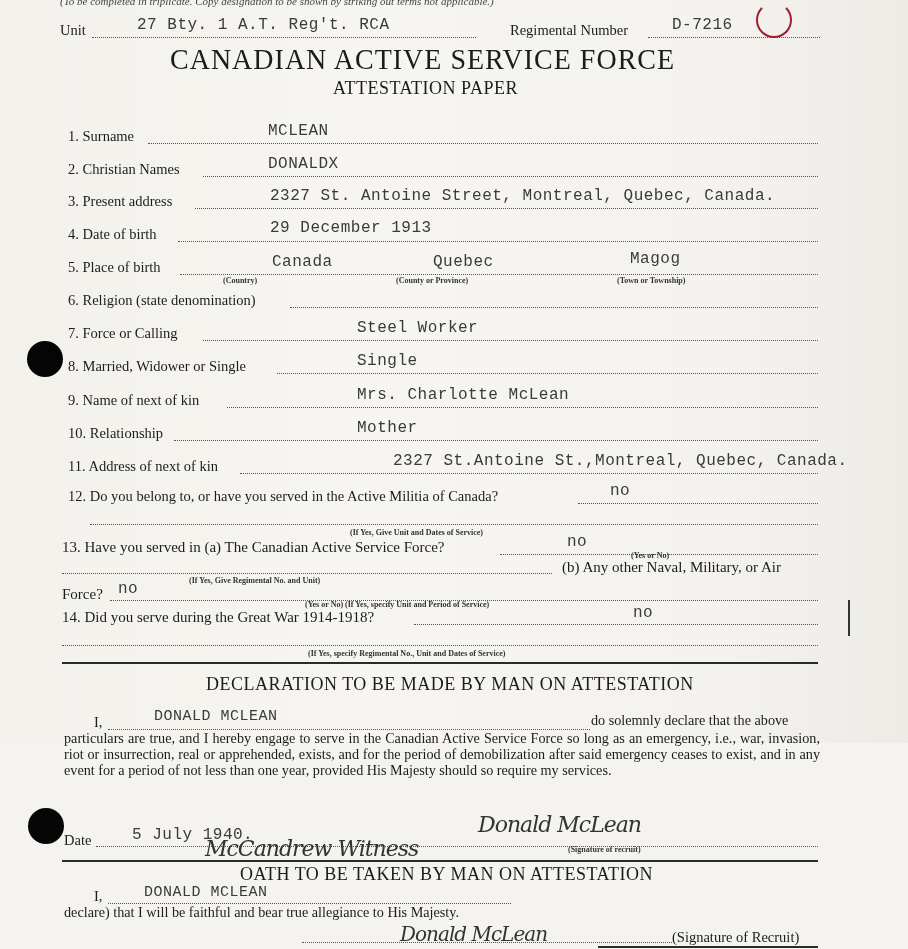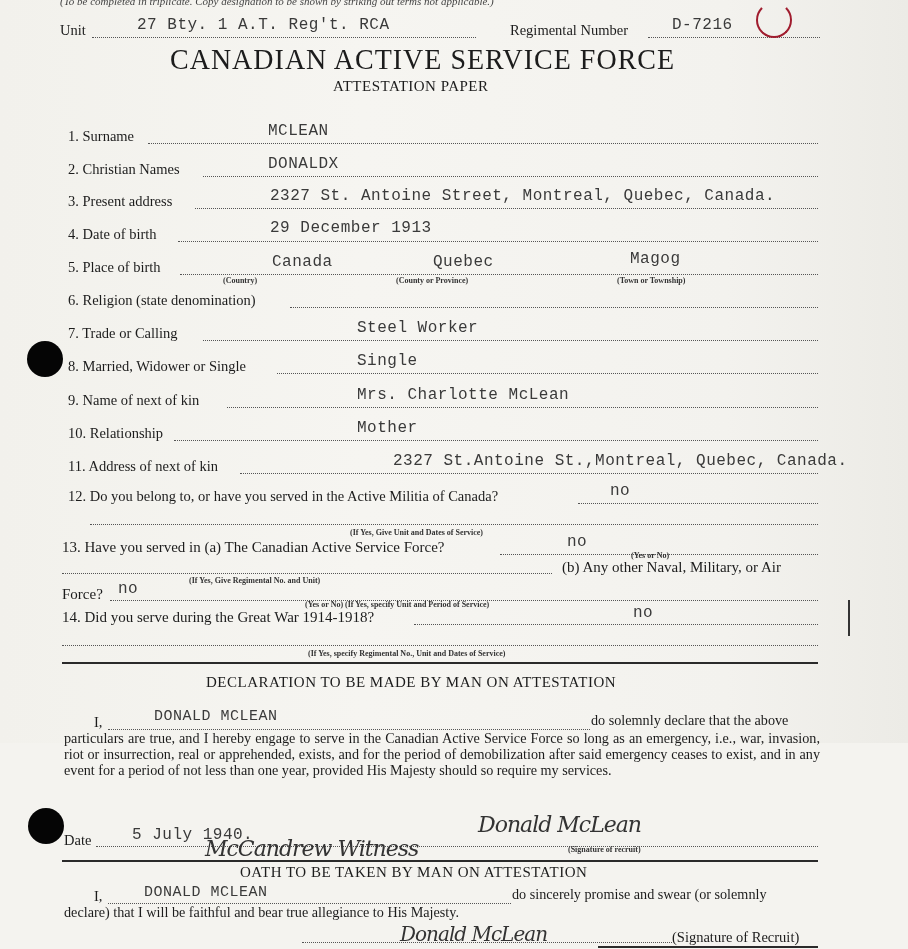--- a/index.html
+++ b/index.html
@@ -20,21 +20,21 @@
   }
   .lbl { font-size:14.5px; }
   .small { font-size:8px; font-weight:bold; color:#333; }
   .dots {
     position:absolute; height:0; border-bottom:1.4px dotted #555;
   }
   .rule { position:absolute; height:2px; background:#2a2a2a; }
   .title {
     font-size:28px; letter-spacing:1px; transform:scaleY(1.05);
   }
-  .heading { font-size:15px; letter-spacing:0.5px; }
+  .heading { font-size:18px; letter-spacing:0.5px; }
   .para { font-size:14.2px; line-height:16px; text-align:justify; }
   .punch {
     position:absolute; width:36px; height:36px; border-radius:50%; background:#050505;
   }
   .stamp {
     position:absolute; width:32px; height:32px; border:2px solid #a01c2e;
     border-radius:50%; border-top-color:transparent;
   }
   .sig {
     font-family:"DejaVu Serif", serif; font-style:italic; color:#333;
@@ -82,21 +82,21 @@
   <div class="abs typed" style="left:272px;top:253px;">Canada</div>
   <div class="abs typed" style="left:433px;top:253px;">Quebec</div>
   <div class="abs typed" style="left:630px;top:250px;">Magog</div>
   <div class="abs small" style="left:223px;top:276px;">(Country)</div>
   <div class="abs small" style="left:396px;top:276px;">(County or Province)</div>
   <div class="abs small" style="left:617px;top:276px;">(Town or Township)</div>
 
   <div class="abs lbl" style="left:68px;top:292px;"><span>6.</span> <span>Religion (state denomination)</span></div>
   <div class="dots" style="left:290px;top:307px;width:528px;"></div>
 
-  <div class="abs lbl" style="left:68px;top:325px;"><span>7.</span> <span>Trade or Calling</span></div>
+  <div class="abs lbl" style="left:68px;top:325px;"><span>7.</span> <span>Force or Calling</span></div>
   <div class="dots" style="left:203px;top:340px;width:615px;"></div>
   <div class="abs typed" style="left:357px;top:319px;">Steel Worker</div>
 
   <div class="punch" style="left:27px;top:341px;"></div>
   <div class="abs lbl" style="left:68px;top:358px;"><span>8.</span> <span>Married, Widower or Single</span></div>
   <div class="dots" style="left:277px;top:373px;width:541px;"></div>
   <div class="abs typed" style="left:357px;top:352px;">Single</div>
 
   <div class="abs lbl" style="left:68px;top:392px;"><span>9.</span> <span>Name of next of kin</span></div>
   <div class="dots" style="left:227px;top:407px;width:591px;"></div>
@@ -150,19 +150,18 @@
   <div class="abs typed" style="left:132px;top:826px;">5 July 1940.</div>
   <div class="abs sig" style="left:478px;top:812px;font-size:22px;">Donald McLean</div>
   <div class="abs sig" style="left:205px;top:836px;font-size:22px;">McCandrew   Witness</div>
   <div class="abs small" style="left:568px;top:845px;">(Signature of recruit)</div>
   <div class="rule" style="left:62px;top:860px;width:756px;"></div>
 
   <div class="abs heading" style="left:240px;top:864px;">OATH TO BE TAKEN BY MAN ON ATTESTATION</div>
   <div class="abs lbl" style="left:94px;top:888px;">I,</div>
   <div class="dots" style="left:108px;top:903px;width:403px;"></div>
   <div class="abs typed" style="left:144px;top:884px;font-size:15px;">DONALD MCLEAN</div>
-  <div class="abs lbl" style="left:512px;top:886px;font-size:14.2px;">do sincerely promise and swear (or solemnly</div>
   <div class="abs lbl" style="left:64px;top:904px;font-size:14.2px;">declare) that I will be faithful and bear true allegiance to His Majesty.</div>
   <div class="dots" style="left:302px;top:942px;width:370px;"></div>
   <div class="abs sig" style="left:400px;top:922px;">Donald McLean</div>
   <div class="abs lbl" style="left:672px;top:929px;">(Signature of Recruit)</div>
   <div class="rule" style="left:598px;top:946px;width:220px;"></div>
 </div>
 
 </body></html>

